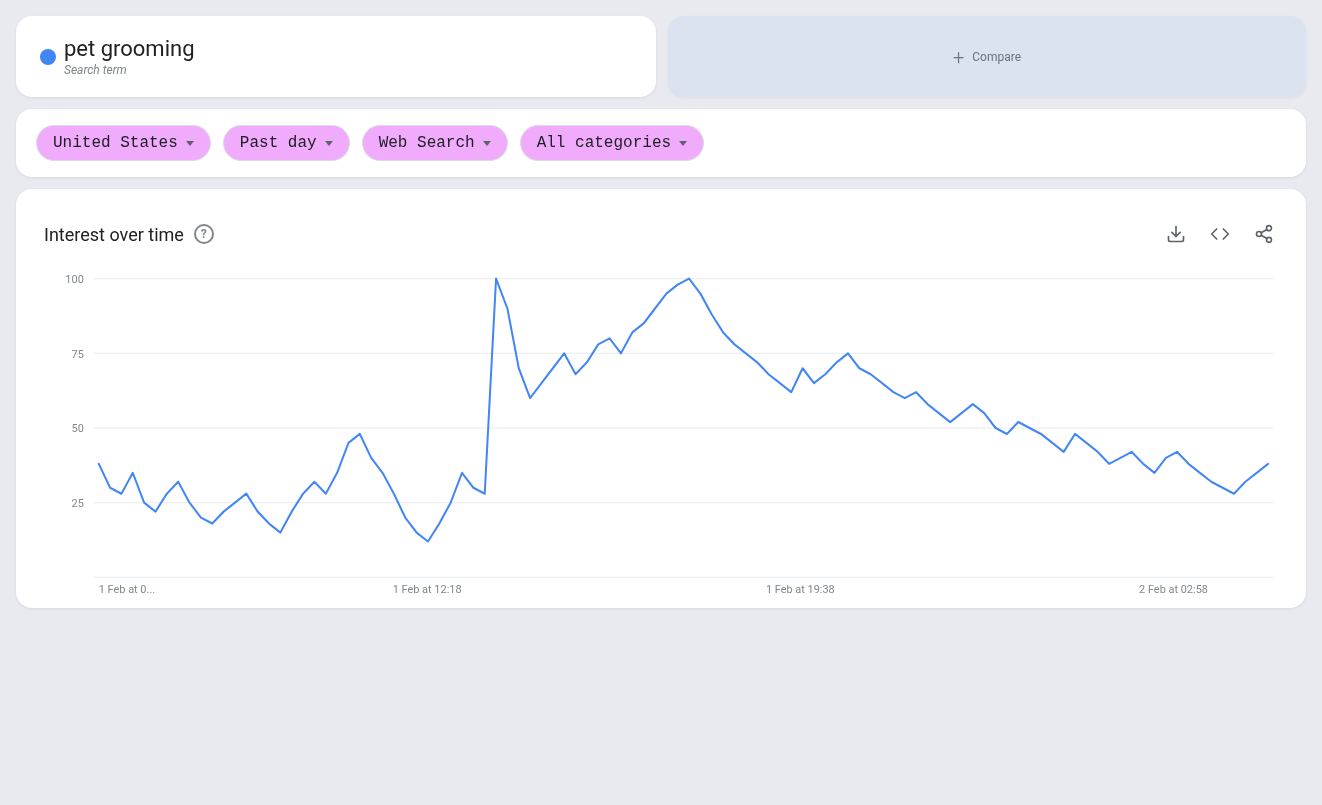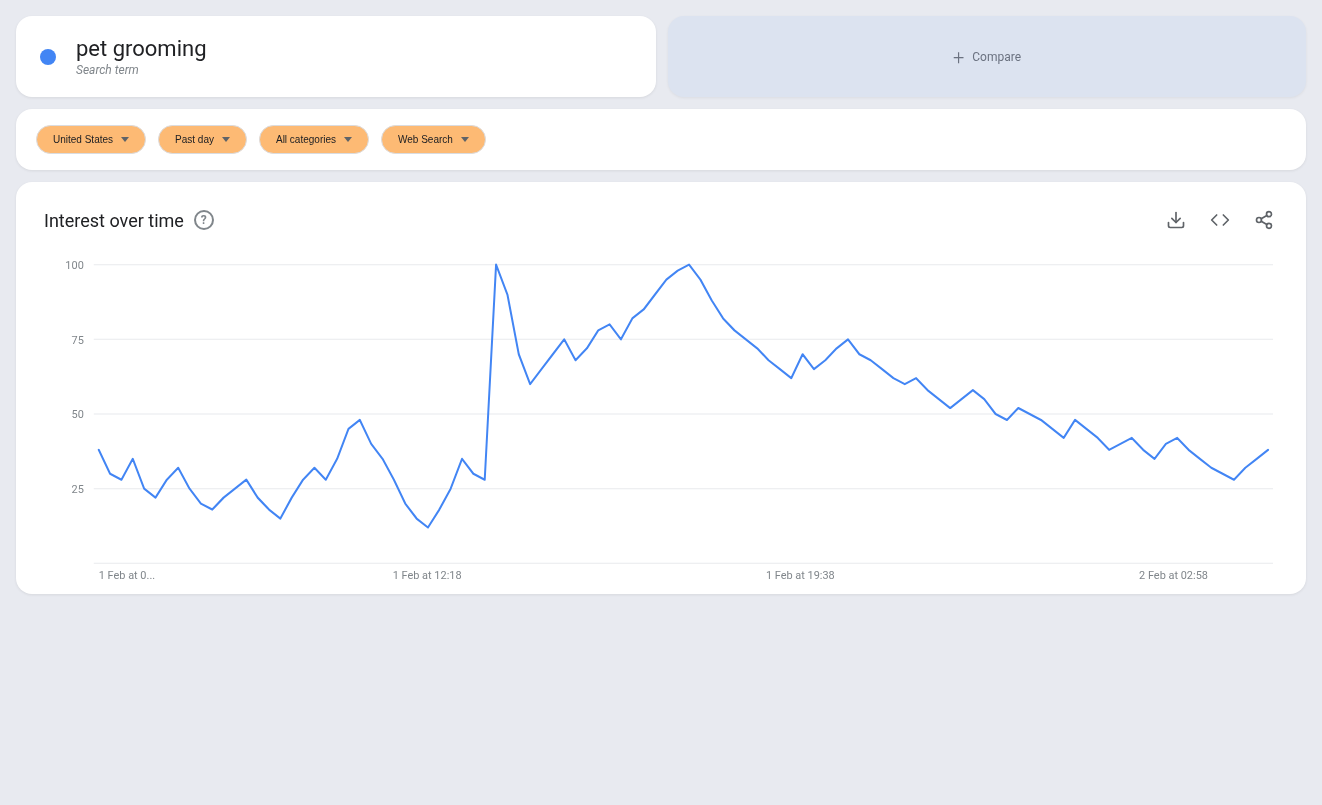--- a/index.html
+++ b/index.html
@@ -18,21 +18,21 @@
       margin-bottom: 12px;
     }
 
     .search-term-card {
       background: #fff;
       border-radius: 16px;
       padding: 20px 24px;
       flex: 0 0 640px;
       display: flex;
       align-items: center;
-      gap: 20px;
+      gap: 8px;
       box-shadow: 0 1px 3px rgba(0,0,0,0.08);
     }
 
     .search-dot {
       width: 16px;
       height: 16px;
       background: #4285f4;
       border-radius: 50%;
       flex-shrink: 0;
     }
@@ -92,41 +92,42 @@
       box-shadow: 0 1px 3px rgba(0,0,0,0.08);
     }
 
     .filter-btn {
       display: flex;
       align-items: center;
       gap: 6px;
       border: 1px solid #dadce0;
       border-radius: 20px;
       padding: 8px 16px;
-      background: #fdba74;
+      background: #f0abfc;
       cursor: pointer;
-      font-size: 10px;
+      font-size: 16px;
       color: #202124;
       white-space: nowrap;
+      font-family: Liberation Mono, monospace;
     }
 
     .chevron-down {
       display: inline-block;
       width: 0;
       height: 0;
       border-left: 4px solid transparent;
       border-right: 4px solid transparent;
       border-top: 5px solid #5f6368;
       margin-left: 2px;
     }
 
     .chart-card {
       background: #fff;
       border-radius: 16px;
-      padding: 24px 28px 20px 28px;
+      padding: 31px 28px 20px 28px;
       box-shadow: 0 1px 3px rgba(0,0,0,0.08);
     }
 
     .chart-header {
       display: flex;
       align-items: center;
       justify-content: space-between;
       margin-bottom: 20px;
     }
 
@@ -229,25 +230,25 @@
 <div class="filters-bar">
   <button class="filter-btn">
     <span>United States</span>
     <span class="chevron-down"></span>
   </button>
   <button class="filter-btn">
     <span>Past day</span>
     <span class="chevron-down"></span>
   </button>
   <button class="filter-btn">
-    <span>All categories</span>
+    <span>Web Search</span>
     <span class="chevron-down"></span>
   </button>
   <button class="filter-btn">
-    <span>Web Search</span>
+    <span>All categories</span>
     <span class="chevron-down"></span>
   </button>
 </div>
 
 <div class="chart-card">
   <div class="chart-header">
     <div class="chart-title-area">
       <span class="chart-title">Interest over time</span>
       <div class="help-icon">?</div>
     </div>

